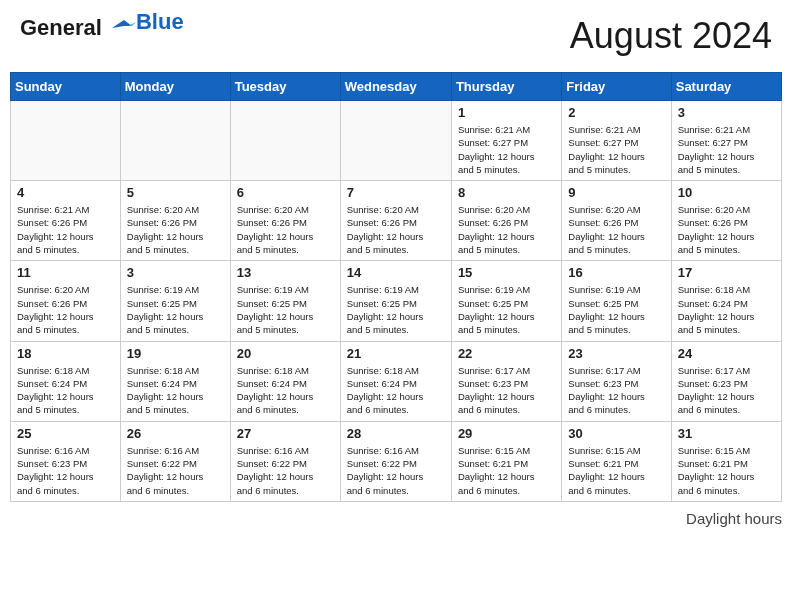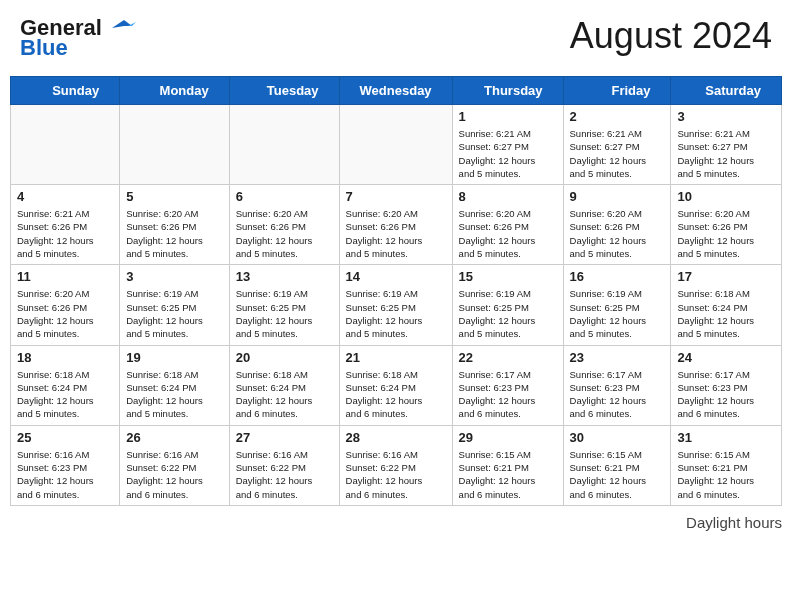--- a/index.html
+++ b/index.html
@@ -12,21 +12,21 @@
     }
     .header {
       display: flex;
       justify-content: space-between;
       align-items: flex-start;
       margin-bottom: 10px;
       padding: 5px 10px;
     }
     .logo {
       display: flex;
-      flex-direction: column;
+      flex-direction: row;
       align-items: flex-start;
     }
     .title-block {
       text-align: right;
     }
     .month-year {
       font-size: 36px;
       font-weight: normal;
       color: #1a1a1a;
     }
@@ -35,22 +35,22 @@
       color: #444;
     }
     .calendar {
       width: 100%;
       border-collapse: collapse;
       border: 1px solid #ccc;
     }
     .calendar th {
       background-color: #1565C0;
       color: #fff;
-      text-align: right;
-      padding: 6px 20px;
+      text-align: left;
+      padding: 6px 4px;
       font-size: 13px;
       font-weight: bold;
       border: 1px solid #1255a0;
     }
     .calendar td {
       vertical-align: top;
       border: 1px solid #ccc;
       padding: 4px 6px;
       width: 113px;
       min-height: 80px;

